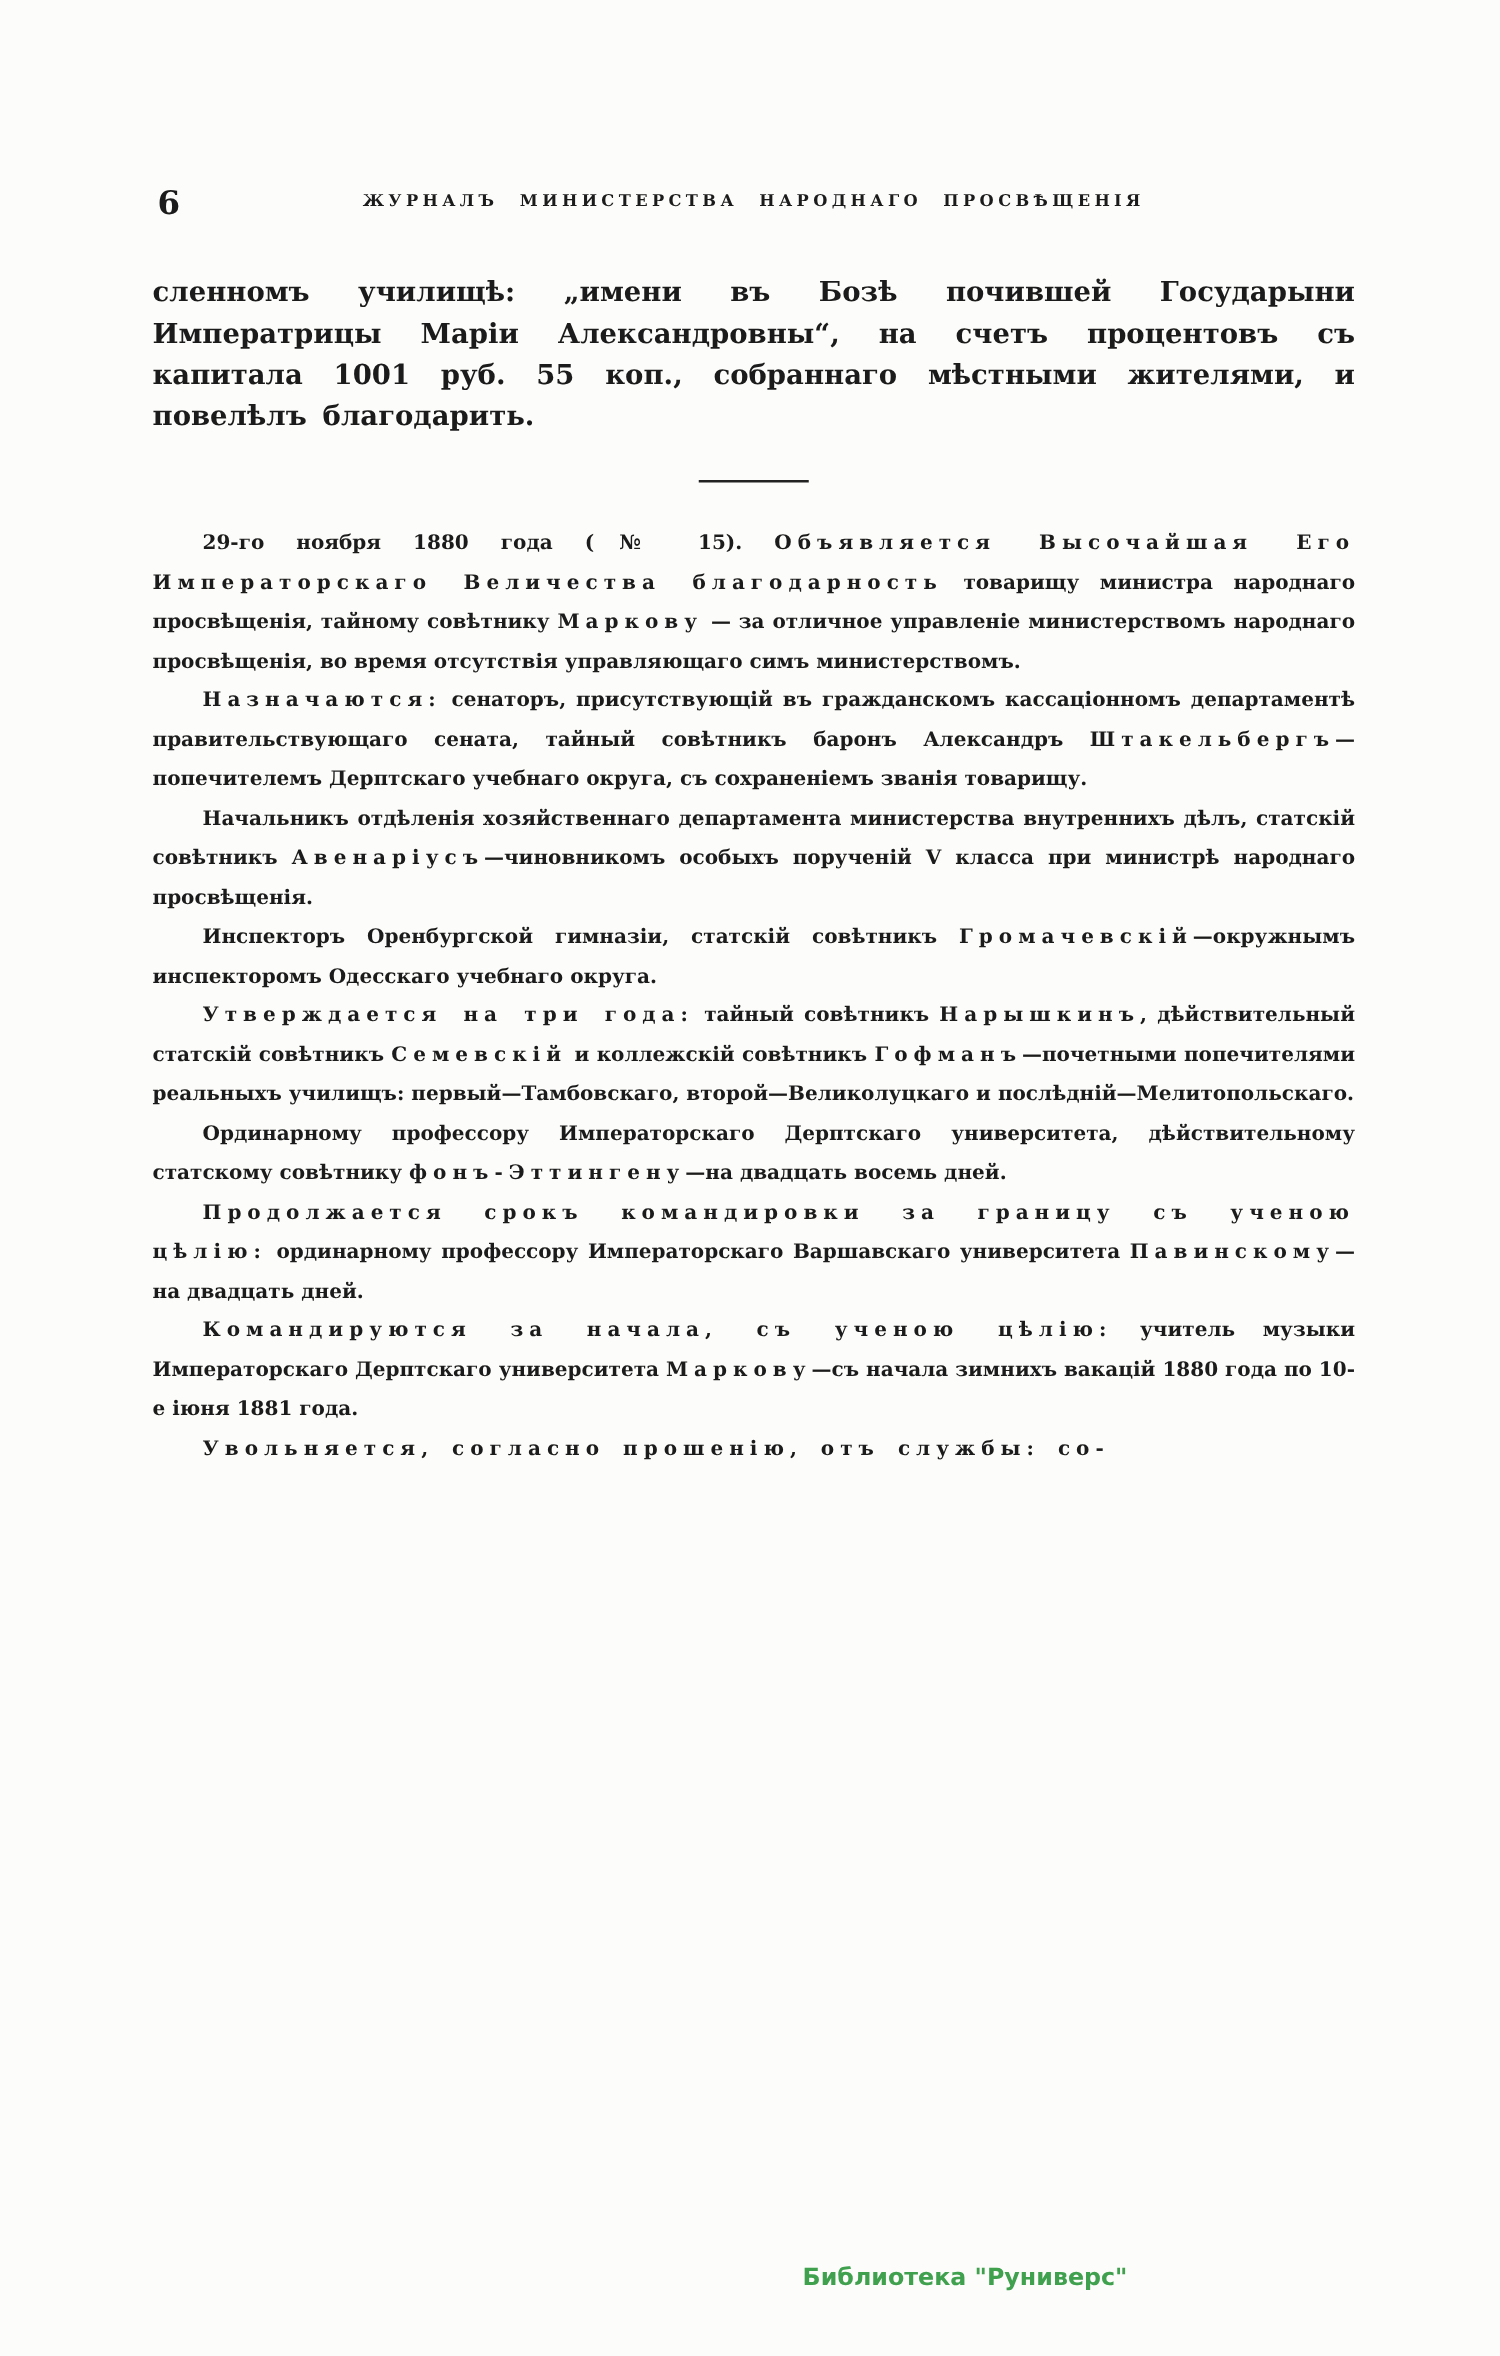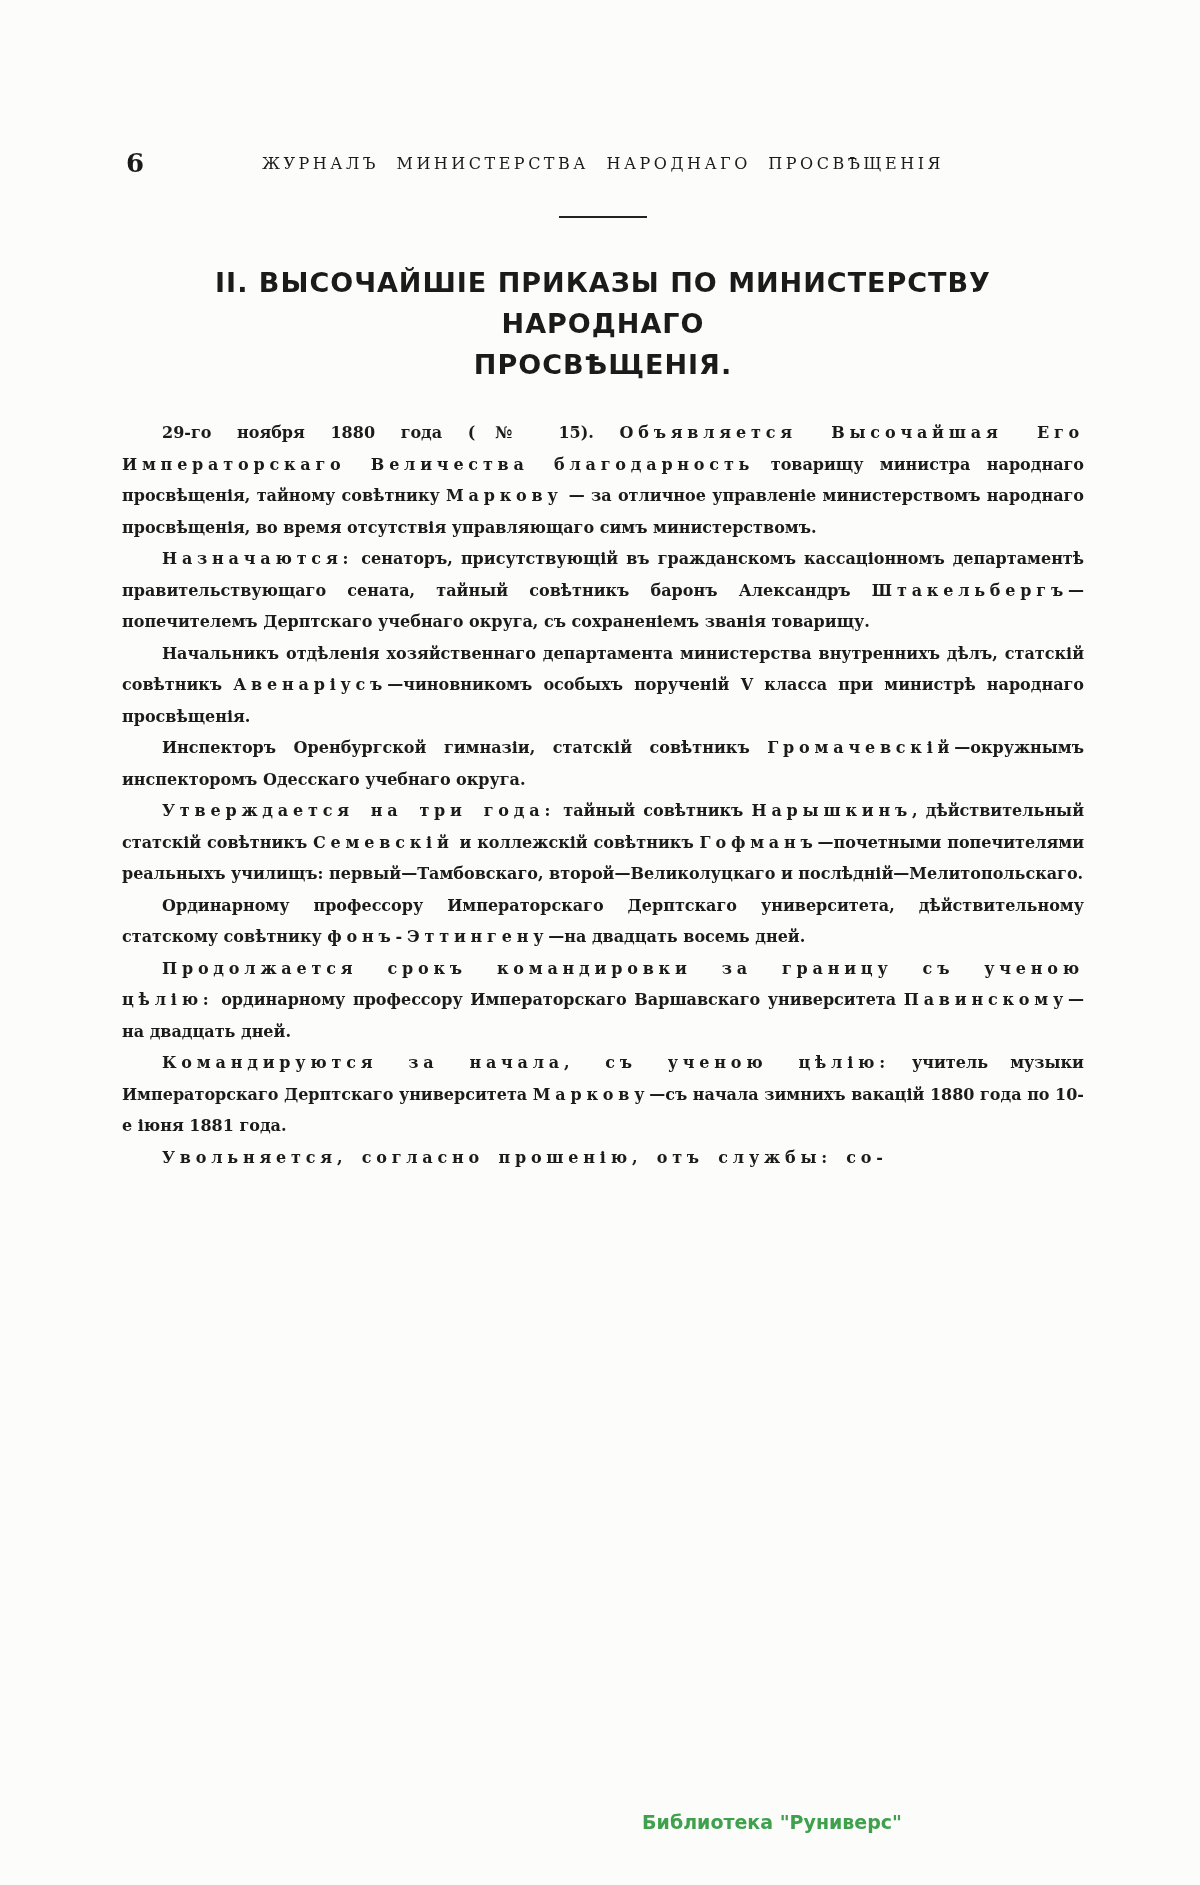--- a/index.html
+++ b/index.html
@@ -15,21 +15,21 @@
   }
   .content { padding: 148px 116px 0 122px; }
 
   .running-head { position: relative; text-align: center; height: 34px; }
   .pagenum {
     position: absolute; left: 4px; top: 0;
     font-size: 26px; font-weight: 700;
   }
   .journal {
     display: inline-block;
-    font-size: 16px; font-weight: 400;
+    font-size: 13px; font-weight: 700;
     letter-spacing: 3.5px; word-spacing: 9px;
     padding-top: 6px;
     white-space: nowrap;
   }
 
   .intro {
     margin-top: 36px;
     font-size: 22px; font-weight: 700;
     line-height: 33px;
     text-align: justify;
@@ -70,27 +70,24 @@
 <body>
 
 <div class="page">
   <div class="content">
 
     <header class="running-head">
       <span class="pagenum">6</span>
       <span class="journal">ЖУРНАЛЪ МИНИСТЕРСТВА НАРОДНАГО ПРОСВѢЩЕНІЯ</span>
     </header>
 
+    <p class="intro">сленномъ училищѣ: „имени въ Бозѣ почившей Государыни Императрицы Маріи Александровны“, на счетъ процентовъ съ капитала 1001 руб. 55 коп., собраннаго мѣстными жителями, и повелѣлъ благодарить.</p>
 
     <div class="divider"></div>
 
-    <h2 class="section-heading">
-      <span>II. ВЫСОЧАЙШІЕ ПРИКАЗЫ ПО МИНИСТЕРСТВУ НАРОДНАГО</span><br>
-      <span>ПРОСВѢЩЕНІЯ.</span>
-    </h2>
 
     <div class="body-block">
         <p class="para"><span class="nm">29-го ноября 1880 года (№ 15). </span><span class="sp">Объявляется Высочайшая Его Императорскаго Величества благодарность</span><span class="nm"> товарищу министра народнаго просвѣщенія, тайному совѣтнику </span><span class="sp">Маркову</span><span class="nm"> — за отличное управленіе министерствомъ народнаго просвѣщенія, во время отсутствія управляющаго симъ министерствомъ.</span></p>
         <p class="para"><span class="sp">Назначаются:</span><span class="nm"> сенаторъ, присутствующій въ гражданскомъ кассаціонномъ департаментѣ правительствующаго сената, тайный совѣтникъ баронъ Александръ </span><span class="sp">Штакельбергъ</span><span class="nm">—попечителемъ Дерптскаго учебнаго округа, съ сохраненіемъ званія товарищу.</span></p>
         <p class="para"><span class="nm">Начальникъ отдѣленія хозяйственнаго департамента министерства внутреннихъ дѣлъ, статскій совѣтникъ </span><span class="sp">Авенаріусъ</span><span class="nm">—чиновникомъ особыхъ порученій V класса при министрѣ народнаго просвѣщенія.</span></p>
         <p class="para"><span class="nm">Инспекторъ Оренбургской гимназіи, статскій совѣтникъ </span><span class="sp">Громачевскій</span><span class="nm">—окружнымъ инспекторомъ Одесскаго учебнаго округа.</span></p>
         <p class="para"><span class="sp">Утверждается на три года:</span><span class="nm"> тайный совѣтникъ </span><span class="sp">Нарышкинъ</span><span class="nm">, дѣйствительный статскій совѣтникъ </span><span class="sp">Семевскій</span><span class="nm"> и коллежскій совѣтникъ </span><span class="sp">Гофманъ</span><span class="nm">—почетными попечителями реальныхъ училищъ: первый—Тамбовскаго, второй—Великолуцкаго и послѣдній—Мелитопольскаго.</span></p>
         <p class="para"><span class="nm">Ординарному профессору Императорскаго Дерптскаго университета, дѣйствительному статскому совѣтнику </span><span class="sp">фонъ-Эттингену</span><span class="nm">—на двадцать восемь дней.</span></p>
         <p class="para"><span class="sp">Продолжается срокъ командировки за границу съ ученою цѣлію:</span><span class="nm"> ординарному профессору Императорскаго Варшавскаго университета </span><span class="sp">Павинскому</span><span class="nm">—на двадцать дней.</span></p>
         <p class="para"><span class="sp">Командируются за начала, съ ученою цѣлію:</span><span class="nm"> учитель музыки Императорскаго Дерптскаго университета </span><span class="sp">Маркову</span><span class="nm">—съ начала зимнихъ вакацій 1880 года по 10-е іюня 1881 года.</span></p>

